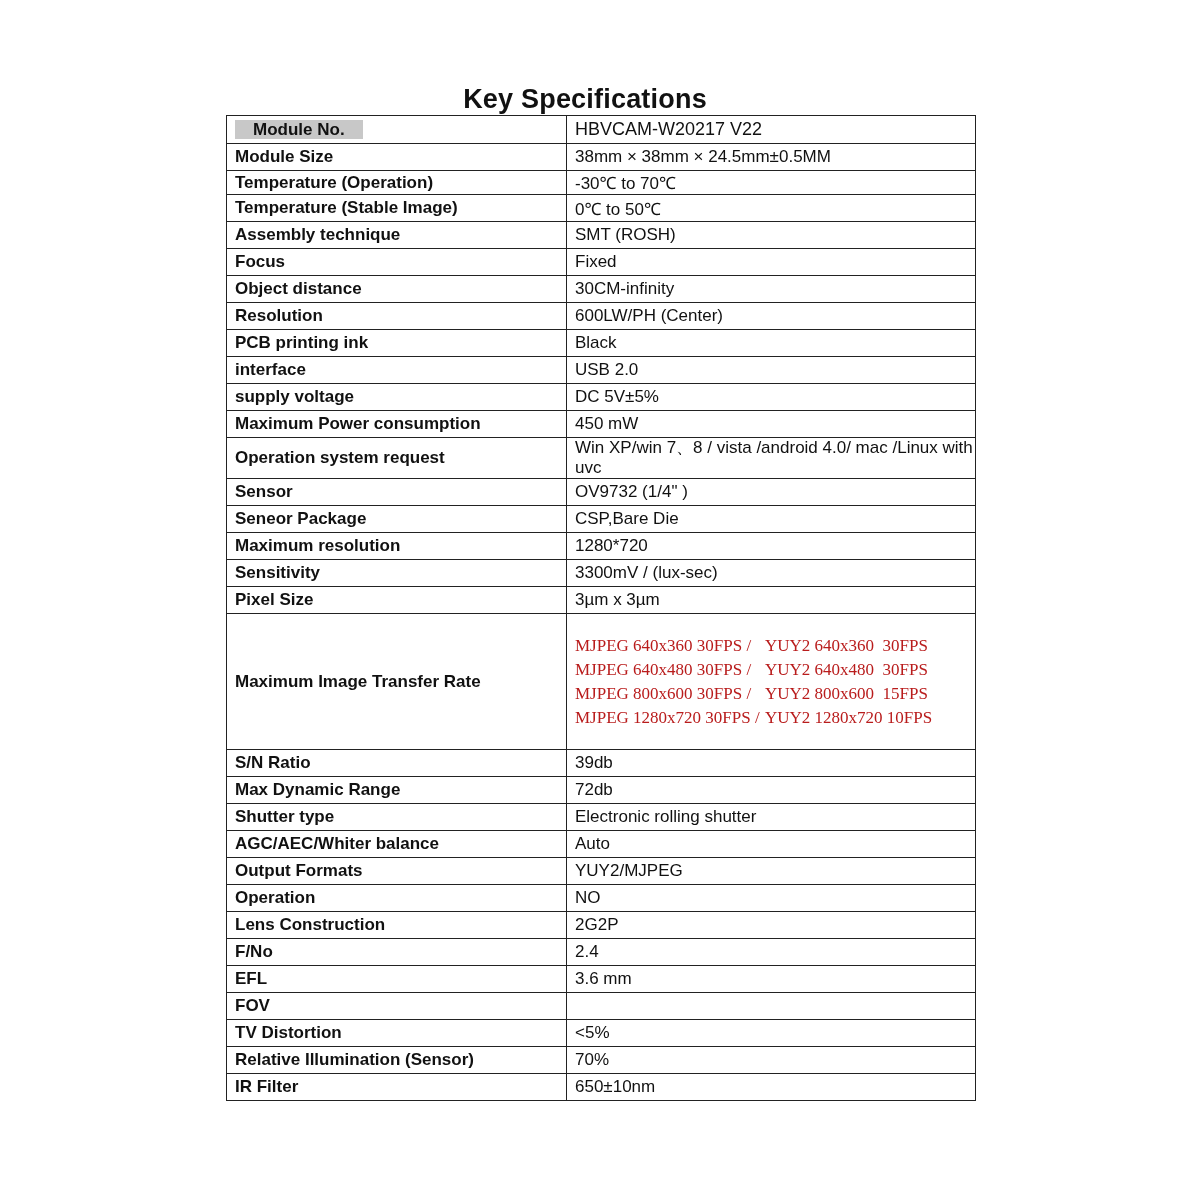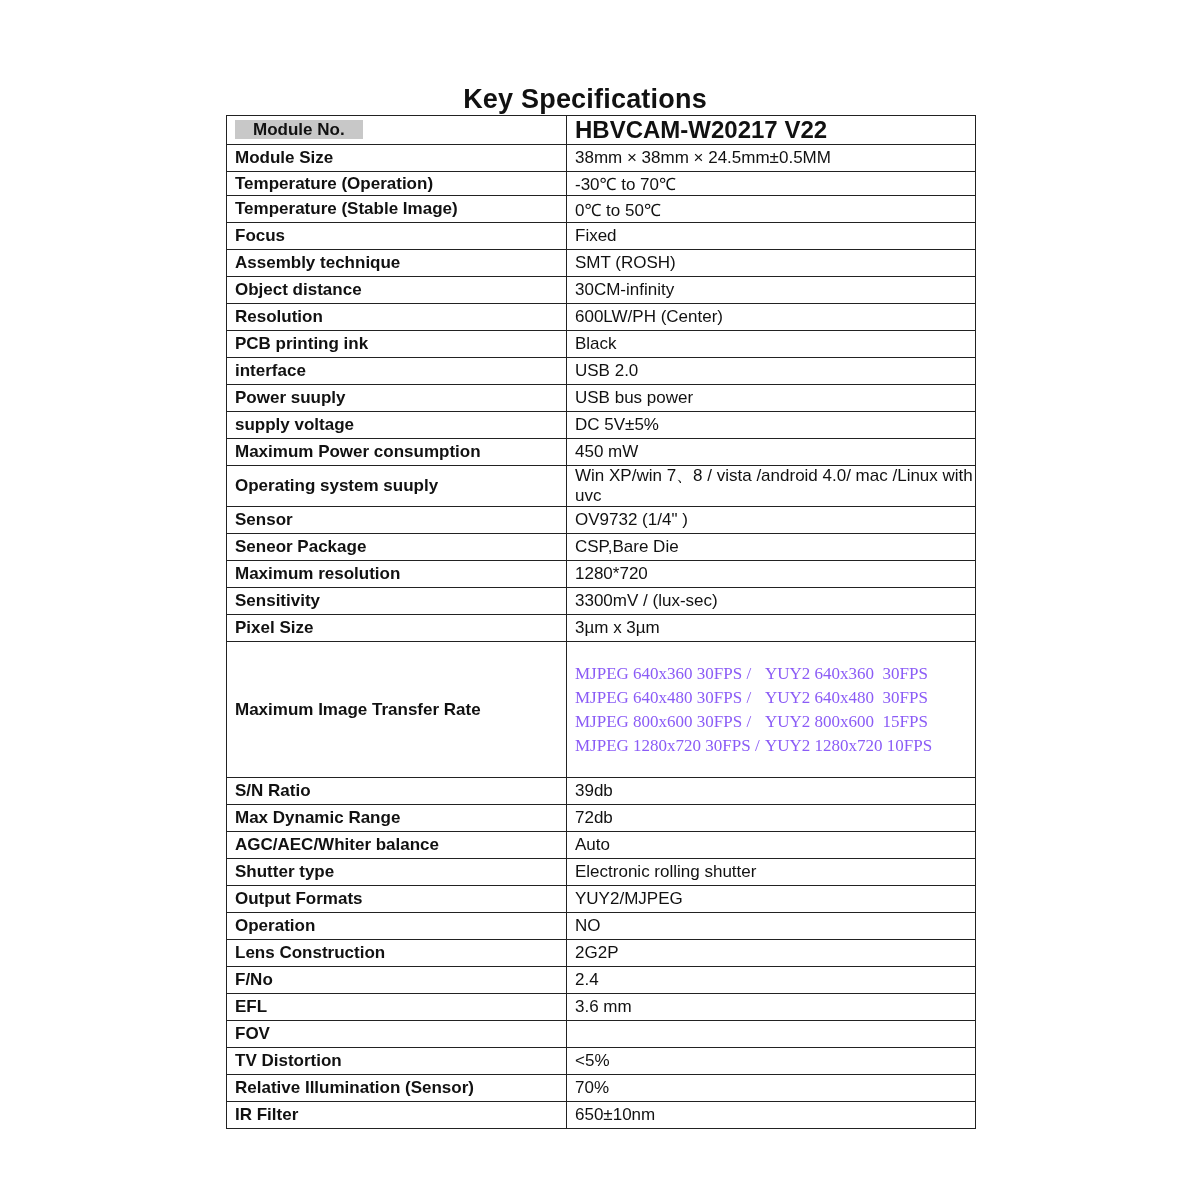--- a/index.html
+++ b/index.html
@@ -3,23 +3,23 @@
 <meta charset="utf-8">
 <style>
   html, body { margin:0; padding:0; background:#ffffff; }
   body { width:1200px; height:1200px; position:relative; overflow:hidden; font-family:"Liberation Sans", sans-serif; color:#111; }
   .title { position:absolute; top:36px; left:0; width:1170px; text-align:center; font-size:27px; font-weight:bold; letter-spacing:0.2px;margin-top:48px; }
   .spec-table { position:absolute; left:226px; top:115px; width:748px; border-collapse:collapse; table-layout:fixed; }
   .spec-table td { border:1.5px solid #222; padding:0 0 0 8px; font-size:17px; vertical-align:middle; white-space:nowrap; overflow:hidden; }
   .spec-table td.k { width:331px; font-weight:bold; }
   .spec-table td.v { width:400px; }
   .spec-table td.k.hl span { background:#c8c8c8; padding:0 18px; }
-  .spec-table td.hdrv { font-weight:bold; font-size:24px; }
+  .spec-table td.hdrv { font-weight:normal; font-size:18px; }
   .v.multi { white-space:normal; line-height:20px; }
-  .rates { font-family:"Liberation Serif", serif; font-size:13px; line-height:24px; color:#8b5cf6; }
+  .rates { font-family:"Liberation Serif", serif; font-size:13px; line-height:24px; color:#b91c1c; }
   .rates .r { display:flex; }
   .rates .a { width:190px; }
 </style>
 </head>
 <body>
 
 <div class="title">Key Specifications</div>
 
 <table class="spec-table">
   <tbody id="tb">
@@ -33,57 +33,53 @@
       </tr>
       <tr style="height: 21px;">
         <td class="k">Temperature (Operation)</td>
         <td class="v">-30℃ to 70℃</td>
       </tr>
       <tr style="height: 27px;">
         <td class="k">Temperature (Stable Image)</td>
         <td class="v">0℃ to 50℃</td>
       </tr>
       <tr style="height: 27px;">
+        <td class="k">Assembly technique</td>
+        <td class="v">SMT (ROSH)</td>
+      </tr>
+      <tr style="height: 27px;">
         <td class="k">Focus</td>
         <td class="v">Fixed</td>
-      </tr>
-      <tr style="height: 27px;">
-        <td class="k">Assembly technique</td>
-        <td class="v">SMT (ROSH)</td>
       </tr>
       <tr style="height: 27px;">
         <td class="k">Object distance</td>
         <td class="v">30CM-infinity</td>
       </tr>
       <tr style="height: 27px;">
         <td class="k">Resolution</td>
         <td class="v">600LW/PH (Center)</td>
       </tr>
       <tr style="height: 27px;">
         <td class="k">PCB printing ink</td>
         <td class="v">Black</td>
       </tr>
       <tr style="height: 27px;">
         <td class="k">interface</td>
         <td class="v">USB 2.0</td>
       </tr>
       <tr style="height: 27px;">
-        <td class="k">Power suuply</td>
-        <td class="v">USB bus power</td>
-      </tr>
-      <tr style="height: 27px;">
         <td class="k">supply voltage</td>
         <td class="v">DC 5V±5%</td>
       </tr>
       <tr style="height: 27px;">
         <td class="k">Maximum Power consumption</td>
         <td class="v">450 mW</td>
       </tr>
       <tr style="height: 40px;">
-        <td class="k">Operating system suuply</td>
+        <td class="k">Operation system request</td>
         <td class="v multi">Win XP/win 7、8 / vista /android 4.0/ mac /Linux with uvc</td>
       </tr>
       <tr style="height: 27px;">
         <td class="k">Sensor</td>
         <td class="v">OV9732 (1/4" )</td>
       </tr>
       <tr style="height: 27px;">
         <td class="k">Seneor Package</td>
         <td class="v">CSP,Bare Die</td>
       </tr>
@@ -122,26 +118,26 @@
       </tr>
       <tr style="height: 27px;">
         <td class="k">S/N Ratio</td>
         <td class="v">39db</td>
       </tr>
       <tr style="height: 27px;">
         <td class="k">Max Dynamic Range</td>
         <td class="v">72db</td>
       </tr>
       <tr style="height: 27px;">
+        <td class="k">Shutter type</td>
+        <td class="v">Electronic rolling shutter</td>
+      </tr>
+      <tr style="height: 27px;">
         <td class="k">AGC/AEC/Whiter balance</td>
         <td class="v">Auto</td>
-      </tr>
-      <tr style="height: 27px;">
-        <td class="k">Shutter type</td>
-        <td class="v">Electronic rolling shutter</td>
       </tr>
       <tr style="height: 27px;">
         <td class="k">Output Formats</td>
         <td class="v">YUY2/MJPEG</td>
       </tr>
       <tr style="height: 27px;">
         <td class="k">Operation</td>
         <td class="v">NO</td>
       </tr>
       <tr style="height: 27px;">

